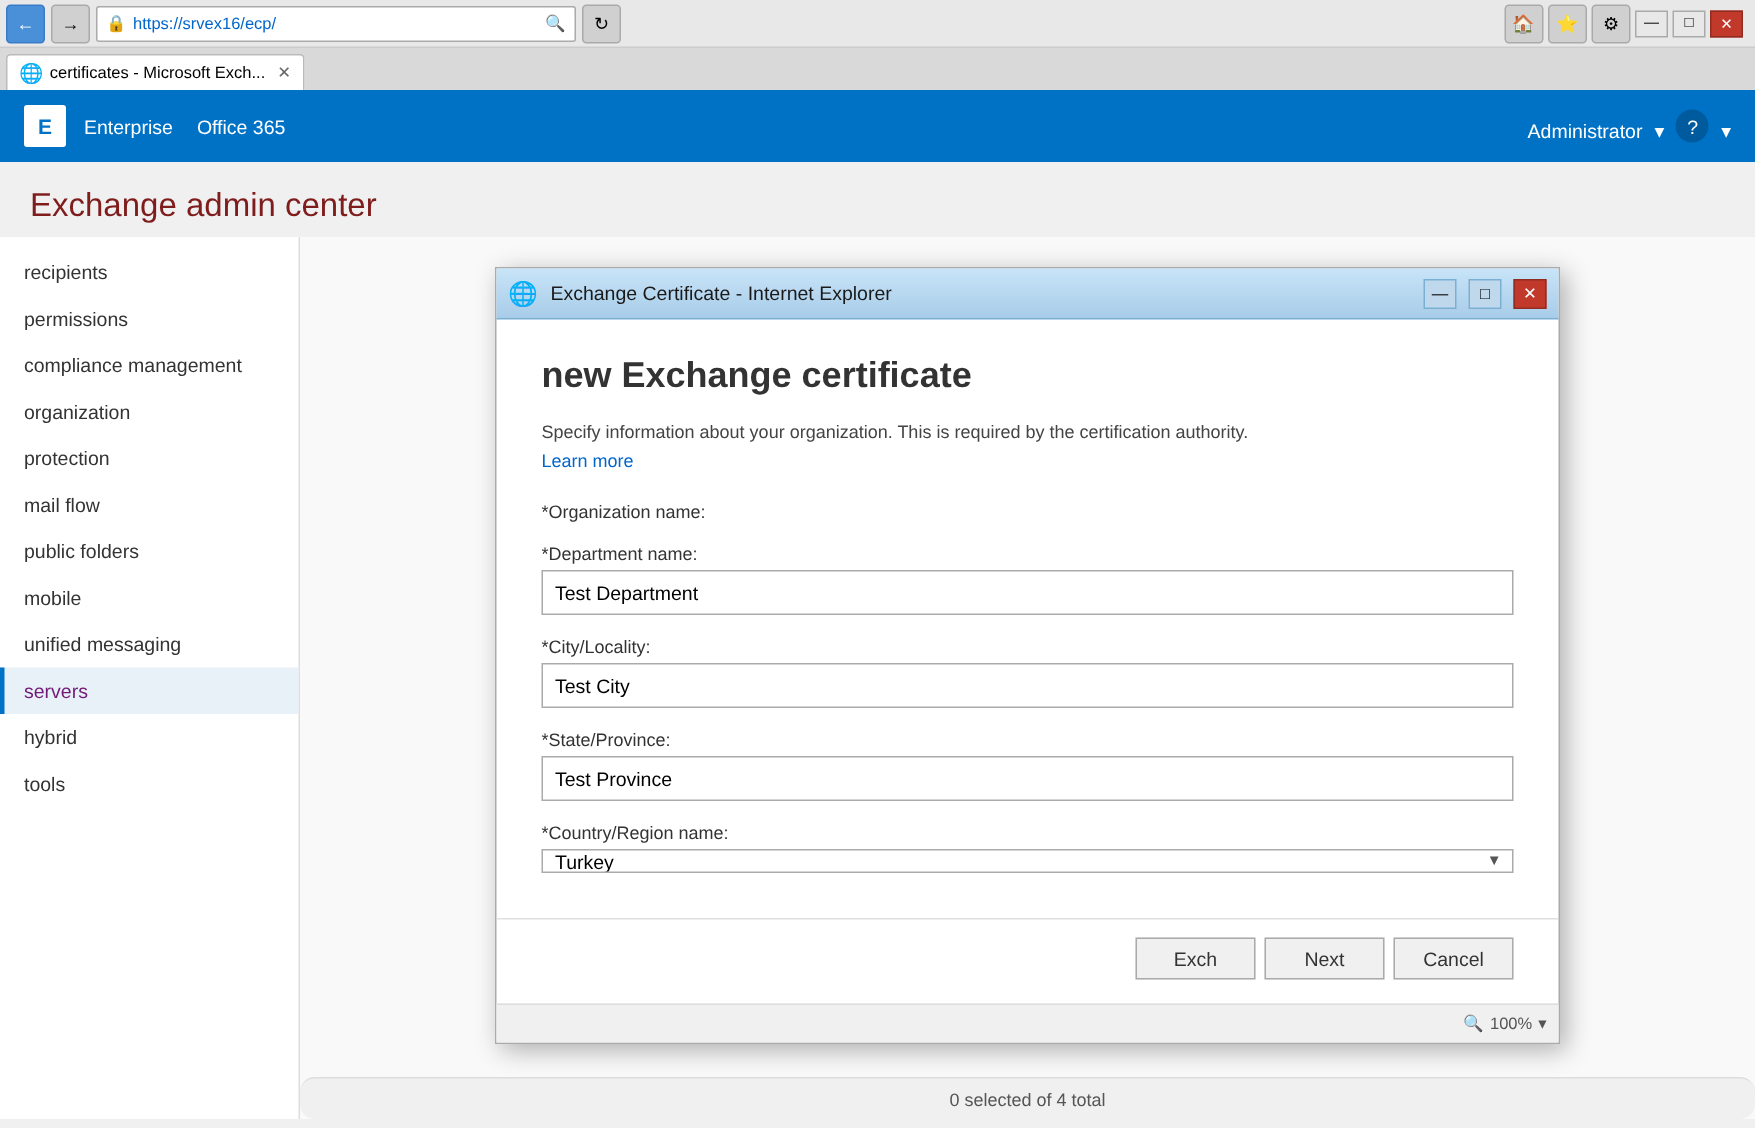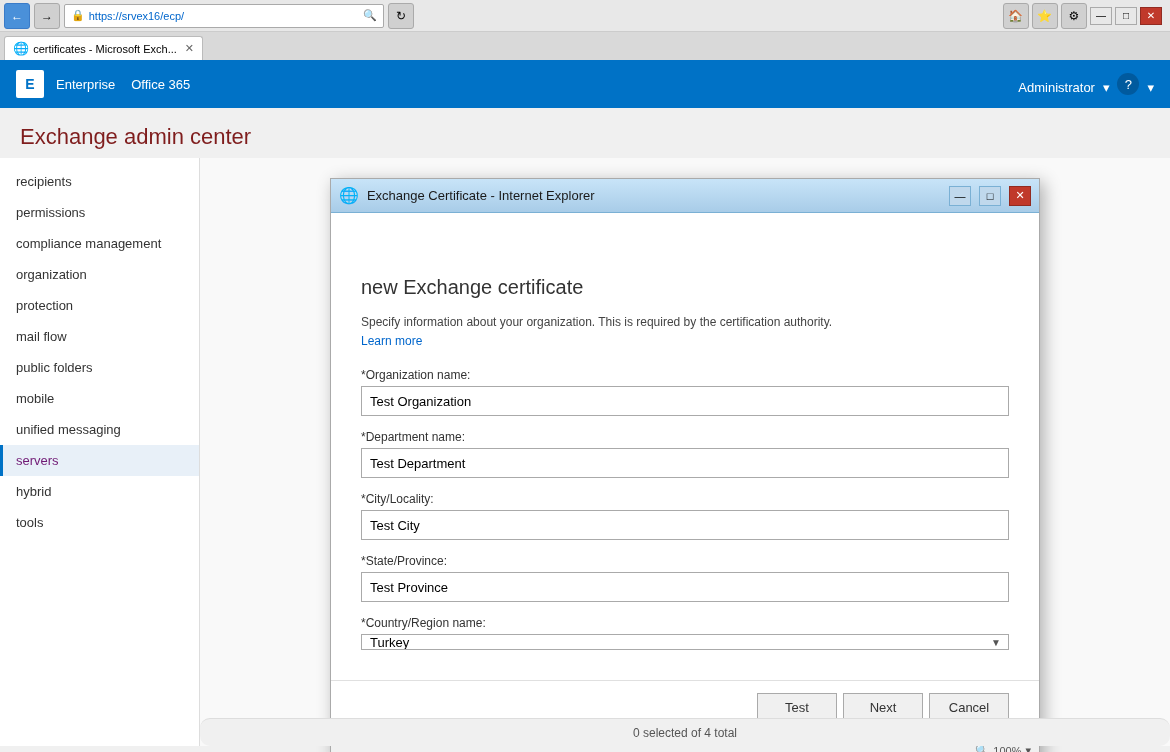--- a/index.html
+++ b/index.html
@@ -200,25 +200,24 @@
     }
     .dialog-winbtn.close-btn {
       background: #c0392b;
       border-color: #922b21;
       color: white;
     }
     .dialog-content {
       padding: 24px 30px 16px;
     }
     .dialog-header {
-      font-size: 20px;
-      font-weight: 400;
+      font-size: 24px;
+      font-weight: 700;
       color: #333;
       margin-bottom: 16px;
-      margin-top: 39px;
     }
     .dialog-description {
       font-size: 12px;
       color: #444;
       margin-bottom: 4px;
     }
     .learn-more {
       color: #0066cc;
       font-size: 12px;
       cursor: pointer;
@@ -379,21 +378,20 @@
         <div class="dialog-winbtn close-btn">✕</div>
       </div>
 
       <div class="dialog-content">
         <div class="dialog-header">new Exchange certificate</div>
         <p class="dialog-description">Specify information about your organization. This is required by the certification authority.</p>
         <a class="learn-more">Learn more</a>
 
         <div class="form-group">
           <label class="form-label">*Organization name:</label>
-          <input class="form-input" type="text" value="Test Organization" style="">
         </div>
 
         <div class="form-group">
           <label class="form-label">*Department name:</label>
           <input class="form-input" type="text" value="Test Department" style="">
         </div>
 
         <div class="form-group">
           <label class="form-label">*City/Locality:</label>
           <input class="form-input" type="text" value="Test City" style="">
@@ -412,21 +410,21 @@
               <option>United States</option>
               <option>Germany</option>
               <option>France</option>
               <option>United Kingdom</option>
             </select>
           </div>
         </div>
       </div>
 
       <div class="dialog-footer">
-        <button class="dialog-btn">Test</button>
+        <button class="dialog-btn">Exch</button>
         <button class="dialog-btn">Next</button>
         <button class="dialog-btn">Cancel</button>
       </div>
 
       <div class="dialog-statusbar">
         <span>🔍</span>
         <span>100%</span>
         <span>▾</span>
       </div>
     </div>

